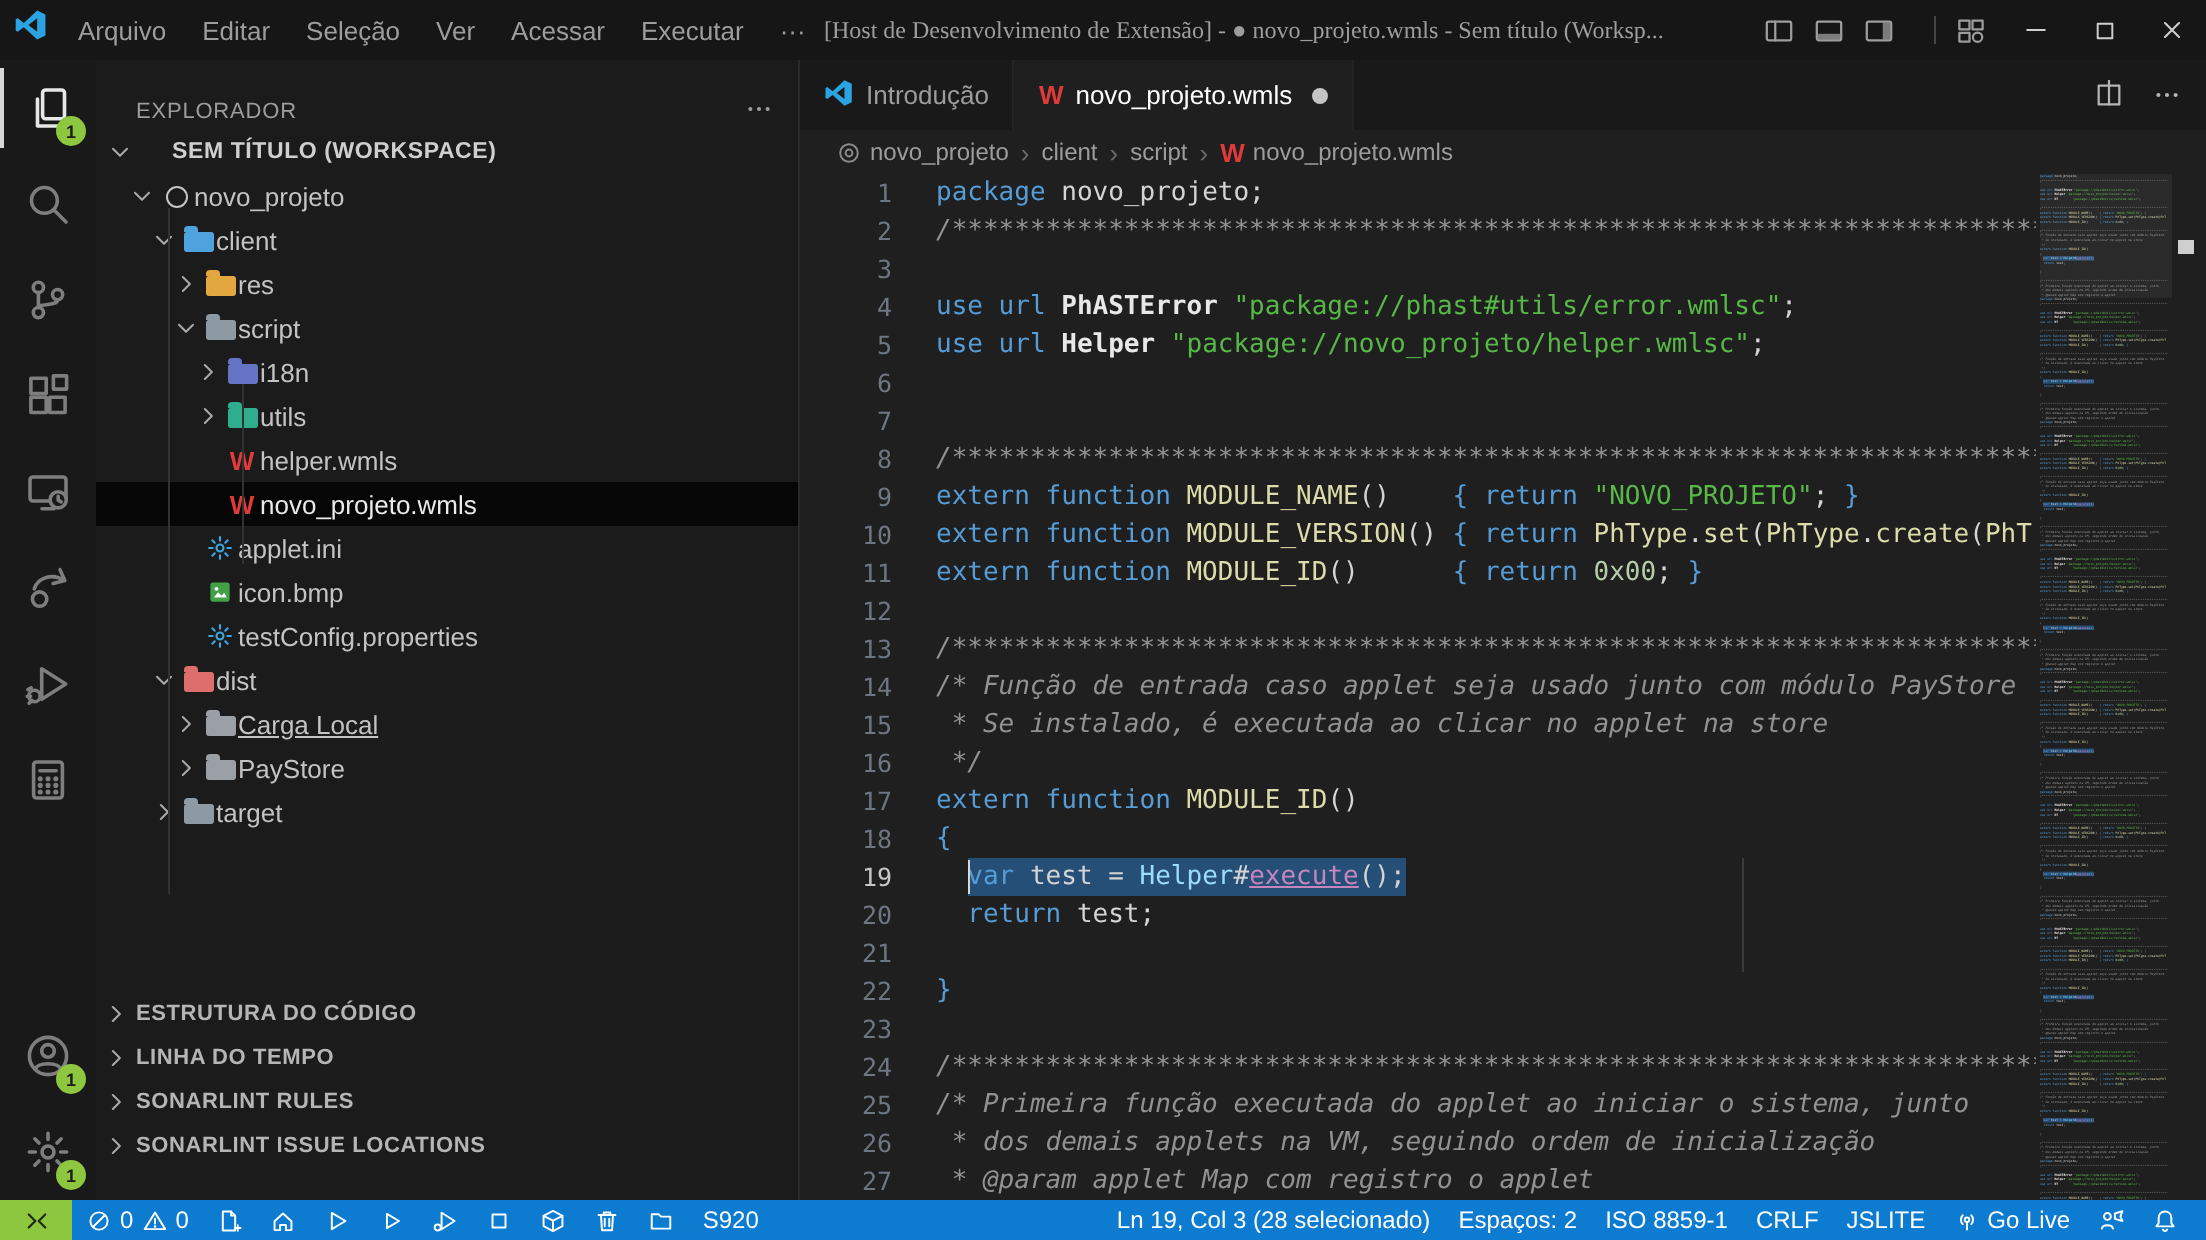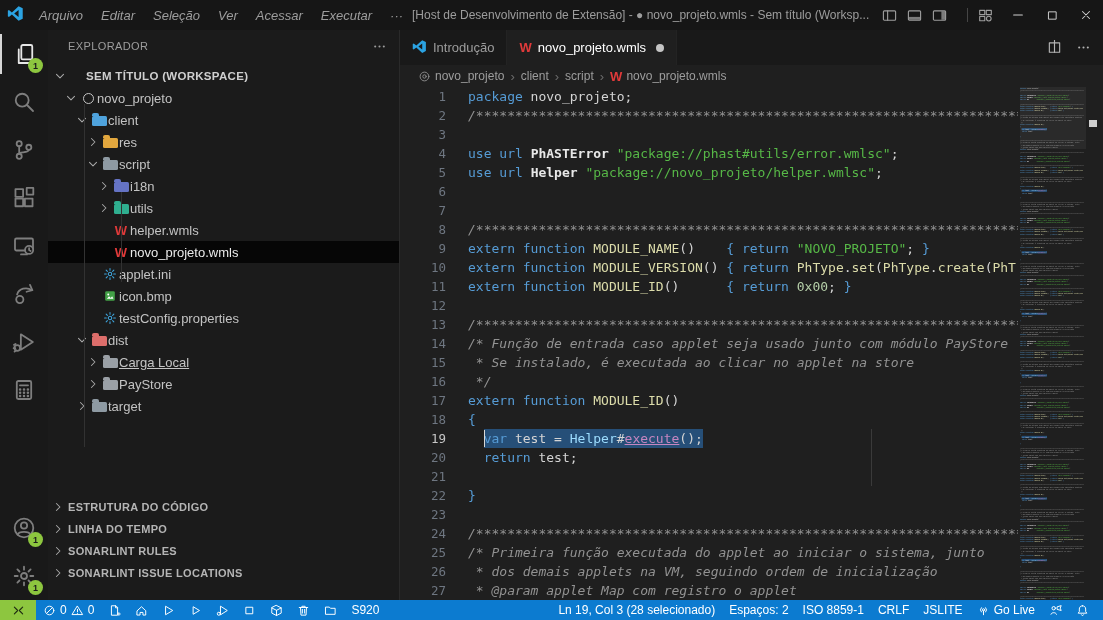--- a/index.html
+++ b/index.html
@@ -2,37 +2,37 @@
 <html><head>
 <meta charset="utf-8">
 <style>
   html,body{margin:0;padding:0;background:#000;}
   *{box-sizing:border-box;}
   .window{position:relative;width:1103px;height:620px;overflow:hidden;background:#1f1f1f;
     font-family:"Liberation Sans",sans-serif;color:#cccccc;-webkit-font-smoothing:antialiased;}
   
   .titlebar{position:absolute;left:0;top:0;width:100%;height:30px;background:#161616;display:flex;align-items:center;}
   .tb-logo{width:30px;display:flex;justify-content:center;align-items:center;}
-  .menu-item{padding:0 9px;font-size:13px;color:#9d9d9d;height:30px;display:flex;align-items:center;cursor:default;font-style:italic;}
-  .tb-title{position:absolute;left:412px;top:0;height:30px;display:flex;align-items:center;font-size:12px;color:#9d9d9d;white-space:nowrap;}
+  .menu-item{padding:0 9px;font-size:13px;color:#9d9d9d;height:30px;display:flex;align-items:center;cursor:default;}
+  .tb-title{position:absolute;left:412px;top:0;height:30px;display:flex;align-items:center;font-size:12px;color:#9d9d9d;white-space:nowrap;font-family:Liberation Serif, serif;}
   .tb-right{position:absolute;right:0;top:0;height:30px;display:flex;align-items:center;color:#bdbdbd;}
   .tb-layouts{display:flex;align-items:center;gap:10px;margin-right:10px;color:#9d9d9d;}
   .tb-sep{width:1px;height:14px;background:#454545;margin:0 10px;}
   .win-btn{width:34px;height:30px;display:flex;align-items:center;justify-content:center;color:#cfcfcf;}
   
   .activitybar{position:absolute;left:0;top:30px;width:48px;height:570px;background:#191919;display:flex;flex-direction:column;}
   .ab-item{position:relative;width:48px;height:48px;display:flex;align-items:center;justify-content:center;color:#7e7e7e;}
   .ab-item.active{color:#e7e7e7;}
   .ab-item.active:before{content:"";position:absolute;left:0;top:4px;width:2px;height:40px;background:#d7d7d7;}
   .ab-badge{position:absolute;right:5px;bottom:5px;min-width:15px;height:15px;border-radius:8px;background:#8dc63f;
     color:#1c1c1c;font-size:9px;font-weight:bold;display:flex;align-items:center;justify-content:center;}
   .ab-bottom{margin-top:auto;}
   
   .sidebar{position:absolute;left:48px;top:30px;width:352px;height:570px;background:#1b1b1b;border-right:1px solid #2a2a2a;overflow:hidden;}
-  .sb-header{height:32px;display:flex;align-items:center;padding:0 12px 0 20px;font-size:11px;letter-spacing:.4px;color:#9d9d9d;}
+  .sb-header{height:32px;display:flex;align-items:flex-end;padding:0 12px 0 20px;font-size:11px;letter-spacing:.4px;color:#9d9d9d;}
   .sb-header .spacer{flex:1;}
   .tree{position:absolute;left:0;top:35px;width:352px;}
   .trow{position:relative;height:22px;display:flex;align-items:center;font-size:13px;color:#c3c3c3;white-space:nowrap;}
   .trow.selected{background:#060606;color:#eaeaea;}
   .trow .chev{width:16px;display:flex;justify-content:center;color:#a8a8a8;flex:none;}
   .trow .ticon{width:18px;display:flex;justify-content:center;align-items:center;flex:none;}
   .trow.bold{font-weight:bold;color:#cfcfcf;font-size:11.5px;letter-spacing:.3px;}
   .fold{width:15px;height:10px;border-radius:1.5px;position:relative;margin-top:2px;}
   .fold:before{content:"";position:absolute;top:-3px;left:0;width:7px;height:3px;border-radius:2px 2px 0 0;background:inherit;}
   .circ{width:11px;height:11px;border:1.6px solid #c5c5c5;border-radius:50%;}

